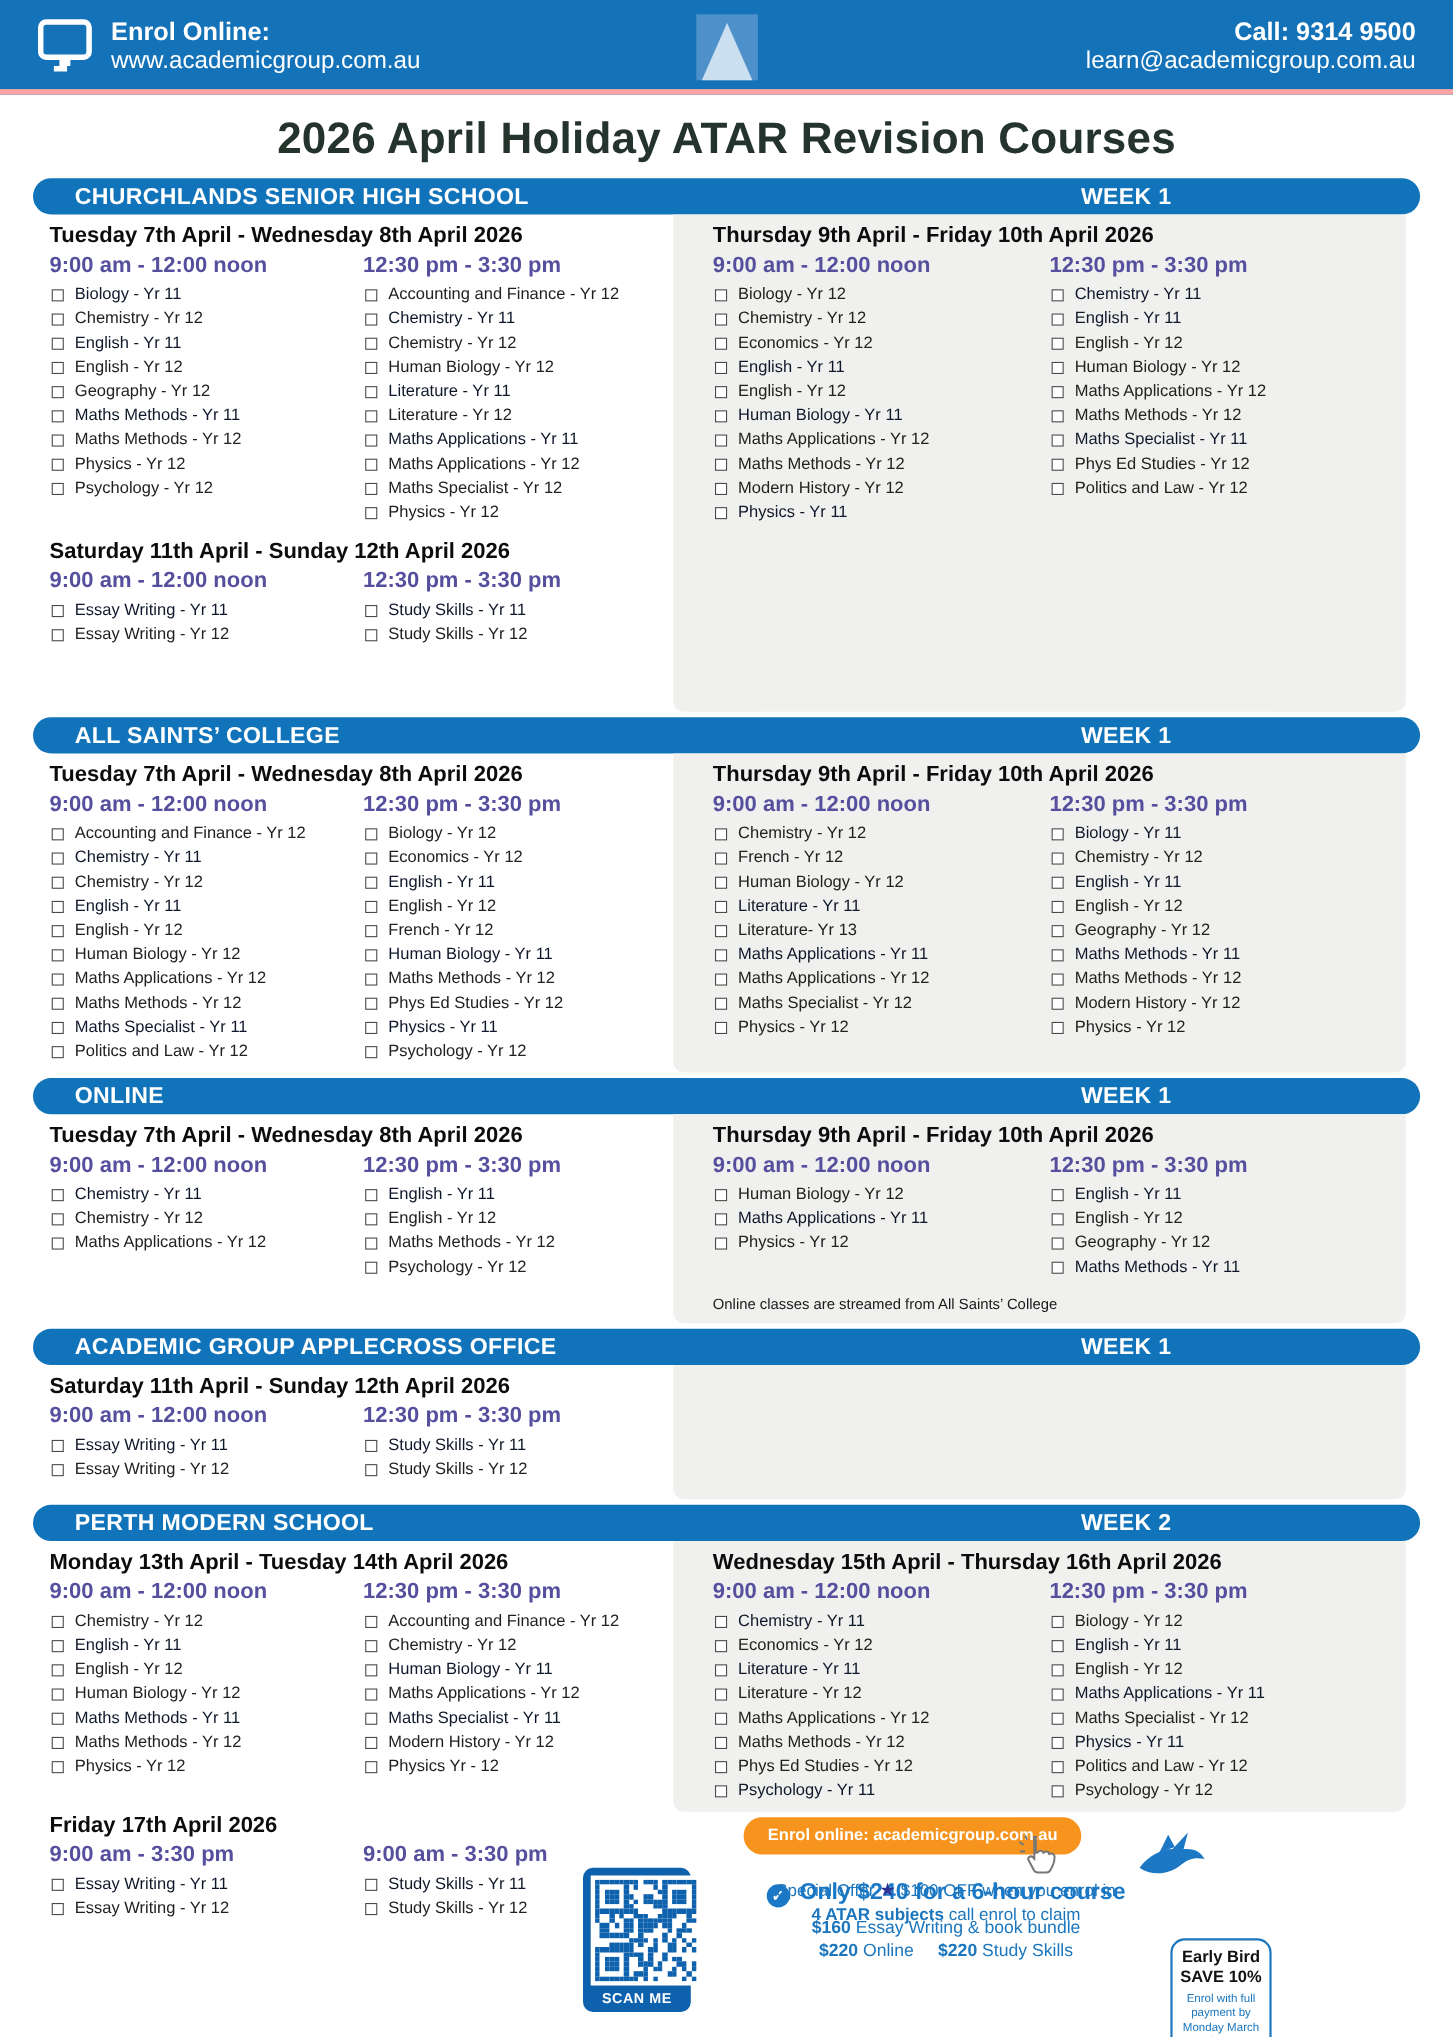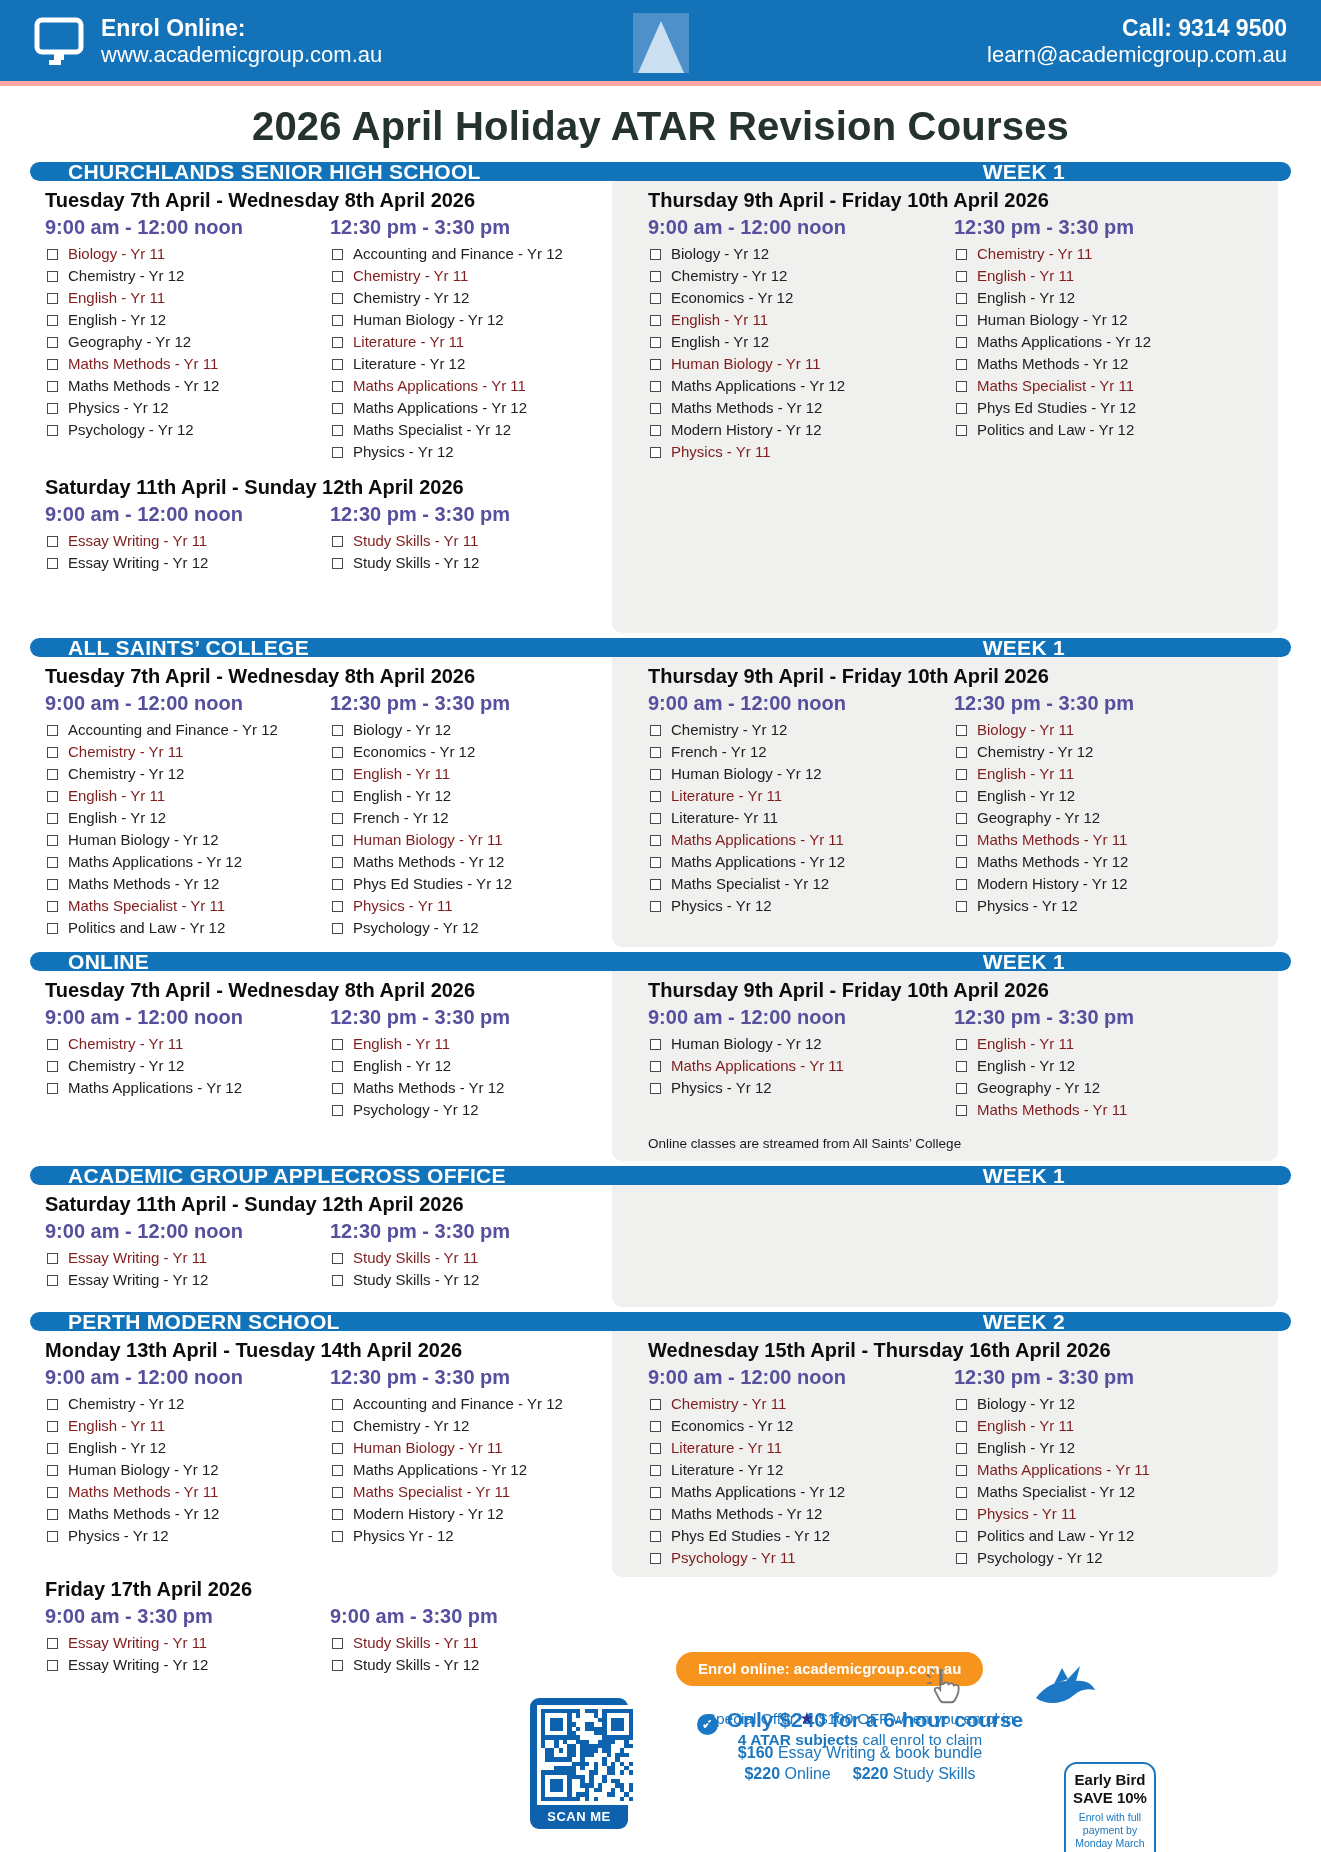--- a/index.html
+++ b/index.html
@@ -15,33 +15,33 @@
   .tb-right{text-align:right;}
   .logo{position:absolute;left:50%;top:13px;transform:translateX(-50%);width:56px;height:60px;background:#4e90c9;
         display:flex;align-items:flex-end;justify-content:center;}
   .logo-tri{width:0;height:0;border-left:23px solid transparent;border-right:23px solid transparent;border-bottom:52px solid #cadff0;}
 
   
   .main-title{text-align:center;font-size:40px;font-weight:bold;color:#25332d;margin:16px 0 12px;letter-spacing:.2px;line-height:48px;}
 
   
   .section{margin:0 30px;}
-  .section-bar{height:19px;background:#1173b9;border-radius:17px;display:flex;align-items:center;justify-content:space-between;
+  .section-bar{height:33px;background:#1173b9;border-radius:17px;display:flex;align-items:center;justify-content:space-between;
                padding:0 226px 0 38px;color:#fff;font-weight:bold;font-size:21px;margin-top:5px;letter-spacing:.3px;}
   .section-body{display:flex;align-items:stretch;margin-right:13px;}
   .half-left{width:582px;box-sizing:border-box;padding:7px 10px 8px 15px;}
   .half-right{flex:1;background:#f0f0ee;border-radius:0 0 10px 10px;box-sizing:border-box;
               padding:7px 24px 8px 36px;display:flex;flex-direction:column;}
   .date-heading{font-size:20px;font-weight:bold;color:#0c0c0c;line-height:25px;margin-bottom:2px;}
   .time-heading{font-size:20px;font-weight:bold;color:#564f9e;line-height:25px;margin-bottom:3px;}
   .cols{display:grid;grid-template-columns:277px 1fr;column-gap:8px;align-items:start;}
   .half-right .cols{grid-template-columns:298px 1fr;}
   .item{display:flex;align-items:flex-start;font-size:15px;line-height:22px;color:#232020;}
   .item .box{width:9px;height:9px;border:1.5px solid #4a4a4a;margin:6px 10px 0 2px;flex:none;background:#fff;}
-  .item.hl .txt{color:#7f1d1d;}
+  .item.hl .txt{color:#0f172a;}
   .left-block + .left-block, .right-block + .right-block{margin-top:12px;}
   .gray-note{font-size:13.5px;color:#191919;margin-top:15px;}
 
   .sec-0 .section-body{min-height:452px;}
   .sec-1 .section-body{min-height:284px;}
   .sec-2 .section-body{min-height:190px;}
   .sec-3 .section-body{min-height:122px;}
   .sec-4 .section-body{min-height:330px;}
   .sec-4 .half-right{align-self:flex-start;padding-bottom:8px;}
   .sec-4 .half-left .left-block + .left-block{margin-top:30px;}
@@ -430,21 +430,21 @@
                   <div class="item">
                     <span class="box"></span>
                     <span class="txt">Human Biology - Yr 12</span>
                   </div>
                   <div class="item hl">
                     <span class="box"></span>
                     <span class="txt">Literature - Yr 11</span>
                   </div>
                   <div class="item">
                     <span class="box"></span>
-                    <span class="txt">Literature- Yr 11</span>
+                    <span class="txt">Literature- Yr 13</span>
                   </div>
                   <div class="item hl">
                     <span class="box"></span>
                     <span class="txt">Maths Applications - Yr 11</span>
                   </div>
                   <div class="item">
                     <span class="box"></span>
                     <span class="txt">Maths Applications - Yr 12</span>
                   </div>
                   <div class="item">

